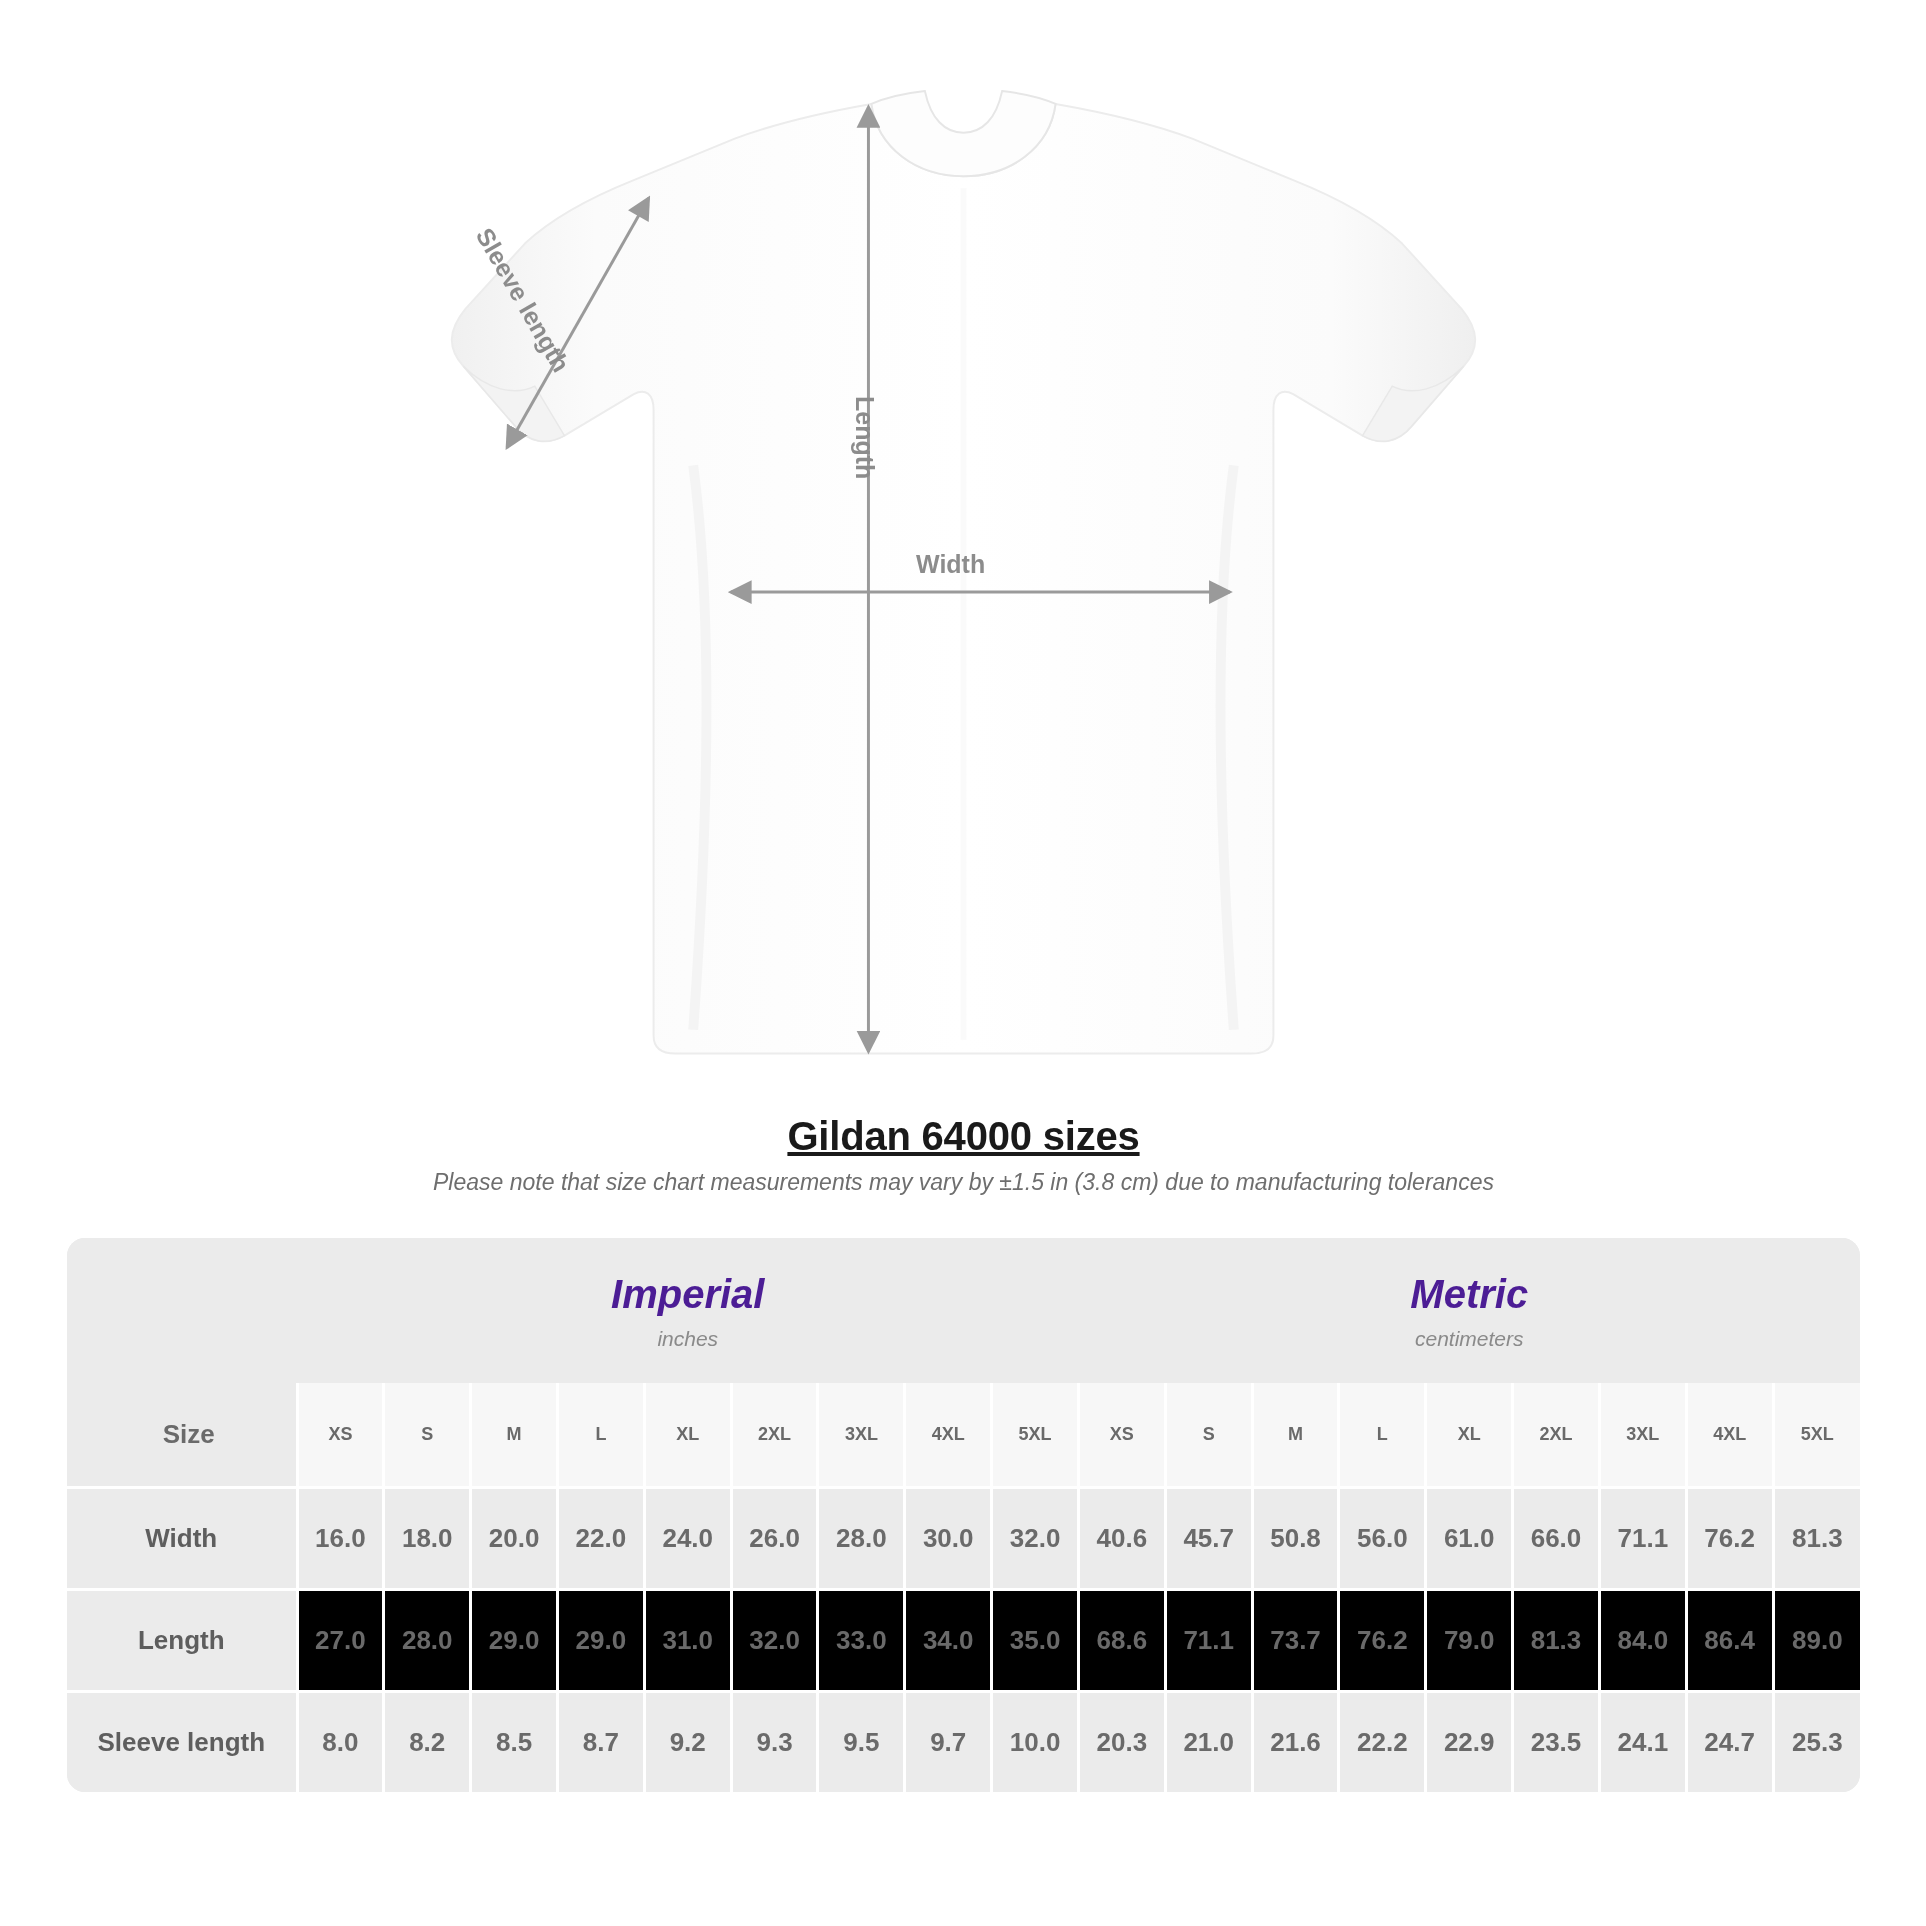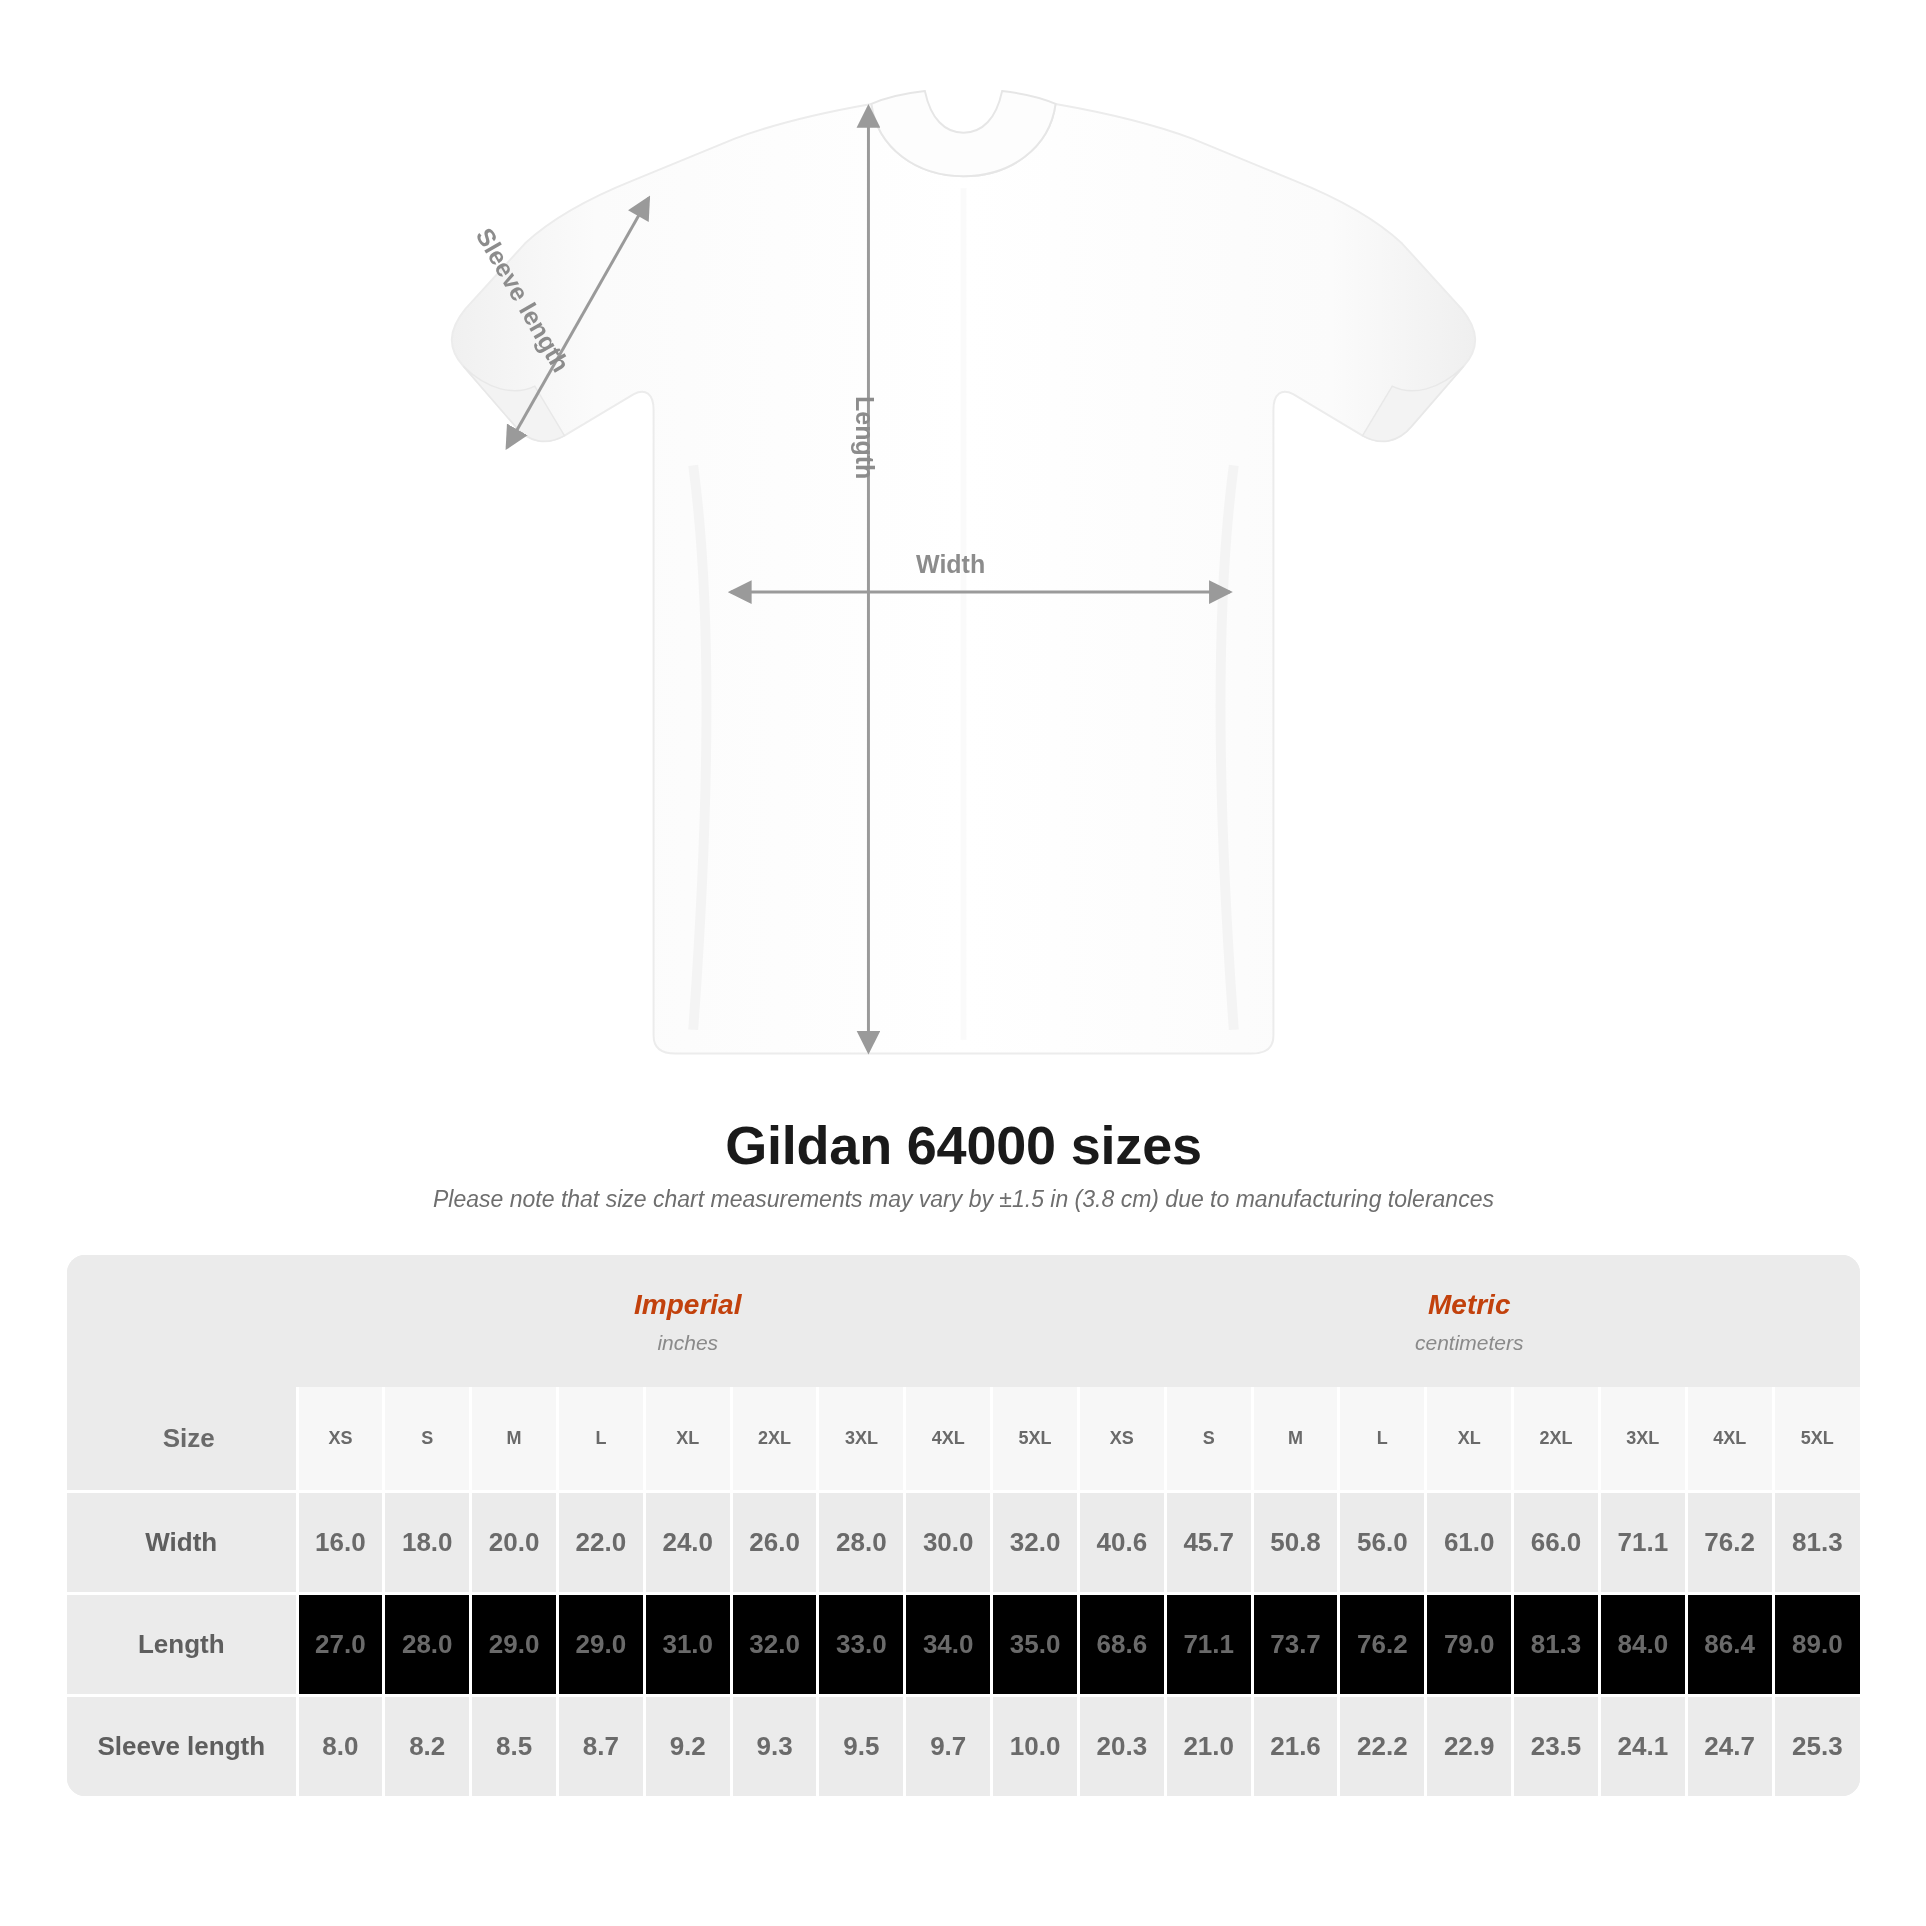--- a/index.html
+++ b/index.html
@@ -30,24 +30,25 @@
     left: 0;
     top: 0;
   }
 
   
   .title-block {
     text-align: center;
     margin-top: 10px;
   }
   .chart-title {
-    font-size: 54px;
+    font-size: 40px;
     font-weight: bold;
     color: #1a1a1a;
     letter-spacing: -0.2px;
+    text-decoration: underline;
   }
   .chart-note {
     margin-top: 10px;
     font-size: 23px;
     font-style: italic;
     color: #6e6e6e;
   }
 
   
   .table-wrap {
@@ -66,24 +67,24 @@
     vertical-align: middle;
     font-weight: bold;
     color: #6a6a6a;
   }
   
   .unit-cell {
     background: #ebebeb;
     padding: 34px 0 32px 0;
   }
   .unit-name {
-    font-size: 28px;
+    font-size: 40px;
     font-style: italic;
     font-weight: bold;
-    color: #c2410c;
+    color: #4c1d95;
   }
   .unit-sub {
     margin-top: 10px;
     font-size: 21px;
     font-style: italic;
     font-weight: normal;
     color: #8a8a8a;
   }
   .corner-cell { background: #ebebeb; }
 

